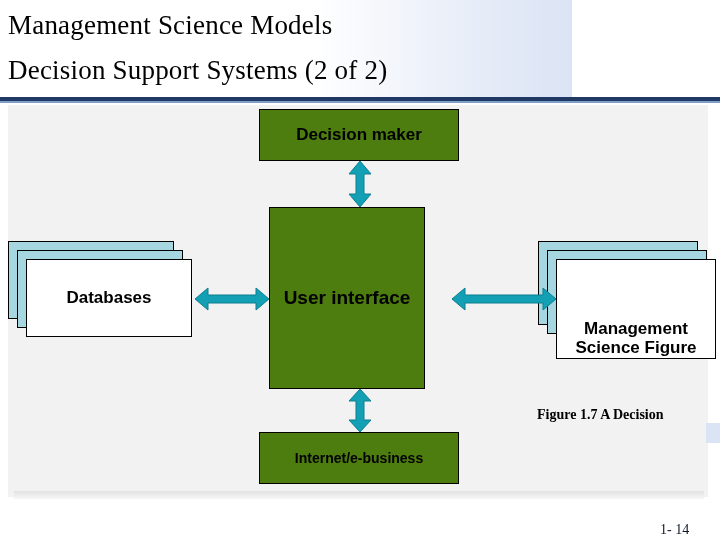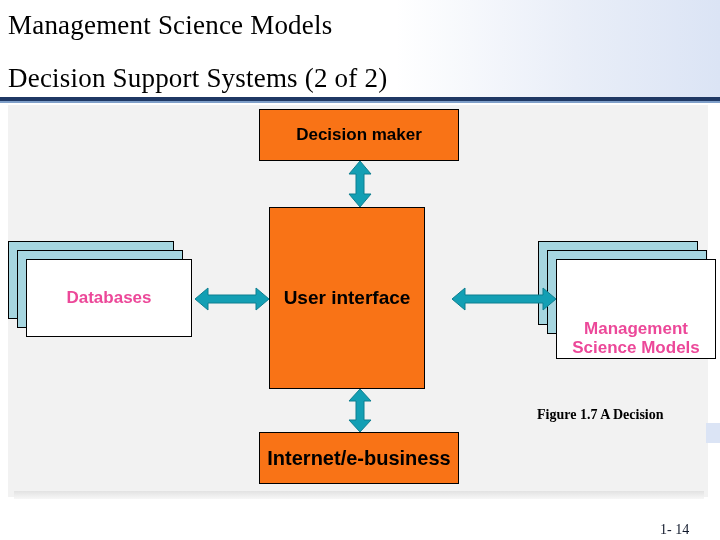--- a/index.html
+++ b/index.html
@@ -13,21 +13,21 @@
     font-family: "Liberation Sans", sans-serif;
     overflow: hidden;
     position: relative;
   }
 
   
   #title-band {
     position: absolute;
     left: 0;
     top: 0;
-    width: 720px;
+    width: 572px;
     height: 98px;
     background: linear-gradient(to right, #ffffff 0%, #ffffff 55%, #e9eef8 80%, #dbe4f5 100%);
   }
   #title-rule {
     position: absolute;
     left: 0;
     top: 97px;
     width: 720px;
     height: 4px;
     background: #1f3864;
@@ -44,21 +44,21 @@
   .title-line {
     position: absolute;
     left: 8px;
     font-family: "Liberation Serif", serif;
     font-size: 27px;
     color: #000000;
     white-space: nowrap;
     letter-spacing: 0.2px;
   }
   #title-line-1 { top: 10px; }
-  #title-line-2 { top: 55px; margin-top: 8px; }
+  #title-line-2 { top: 55px; }
 
   
   #slide-body {
     position: absolute;
     left: 0;
     top: 101px;
     width: 720px;
     height: 439px;
   }
 
@@ -76,21 +76,21 @@
     left: 14px;
     top: 390px;
     width: 690px;
     height: 8px;
     background: linear-gradient(to bottom, #e2e2e2, #f7f7f7);
   }
 
   
   .dbox {
     position: absolute;
-    background: #f97316;
+    background: #4d7c0f;
     border: 1px solid #000000;
     box-sizing: border-box;
     display: flex;
     align-items: center;
     justify-content: center;
     text-align: center;
     font-family: "Liberation Sans", sans-serif;
     font-weight: bold;
     color: #000000;
     line-height: 1.15;
@@ -108,21 +108,21 @@
     top: 106px;
     width: 156px;
     height: 182px;
     font-size: 19px;
   }
   #box-internet {
     left: 259px;
     top: 331px;
     width: 200px;
     height: 52px;
-    font-size: 20px;
+    font-size: 14px;
   }
 
   
   .stack {
     position: absolute;
   }
   .stack .layer {
     position: absolute;
     background: #a6d6e0;
     border: 1px solid #000000;
@@ -132,21 +132,21 @@
     position: absolute;
     background: #ffffff;
     border: 1px solid #000000;
     box-sizing: border-box;
     display: flex;
     align-items: center;
     justify-content: center;
     text-align: center;
     font-weight: bold;
     font-size: 17px;
-    color: #ec4899;
+    color: #000000;
     line-height: 1.15;
   }
 
   
   #stack-databases {
     left: 8px;
     top: 140px;
     width: 190px;
     height: 112px;
   }
@@ -242,21 +242,21 @@
     <div class="layer l2"></div>
     <div class="front">Databases</div>
   </div>
 
   <div class="stack" id="stack-msm">
     <div class="layer l1"></div>
     <div class="layer l2"></div>
     <div class="front">
       <span>
         <span>Management</span><br>
-        <span>Science Models</span>
+        <span>Science Figure</span>
       </span>
     </div>
   </div>
 
   <div class="arrow" id="arrow-top">
     <svg width="24" height="46" viewBox="0 0 24 46">
       <polygon points="12,0 23,13 16,13 16,33 23,33 12,46 1,33 8,33 8,13 1,13" fill="#139fb4" stroke="#0d7f90" stroke-width="1"></polygon>
     </svg>
   </div>
 

